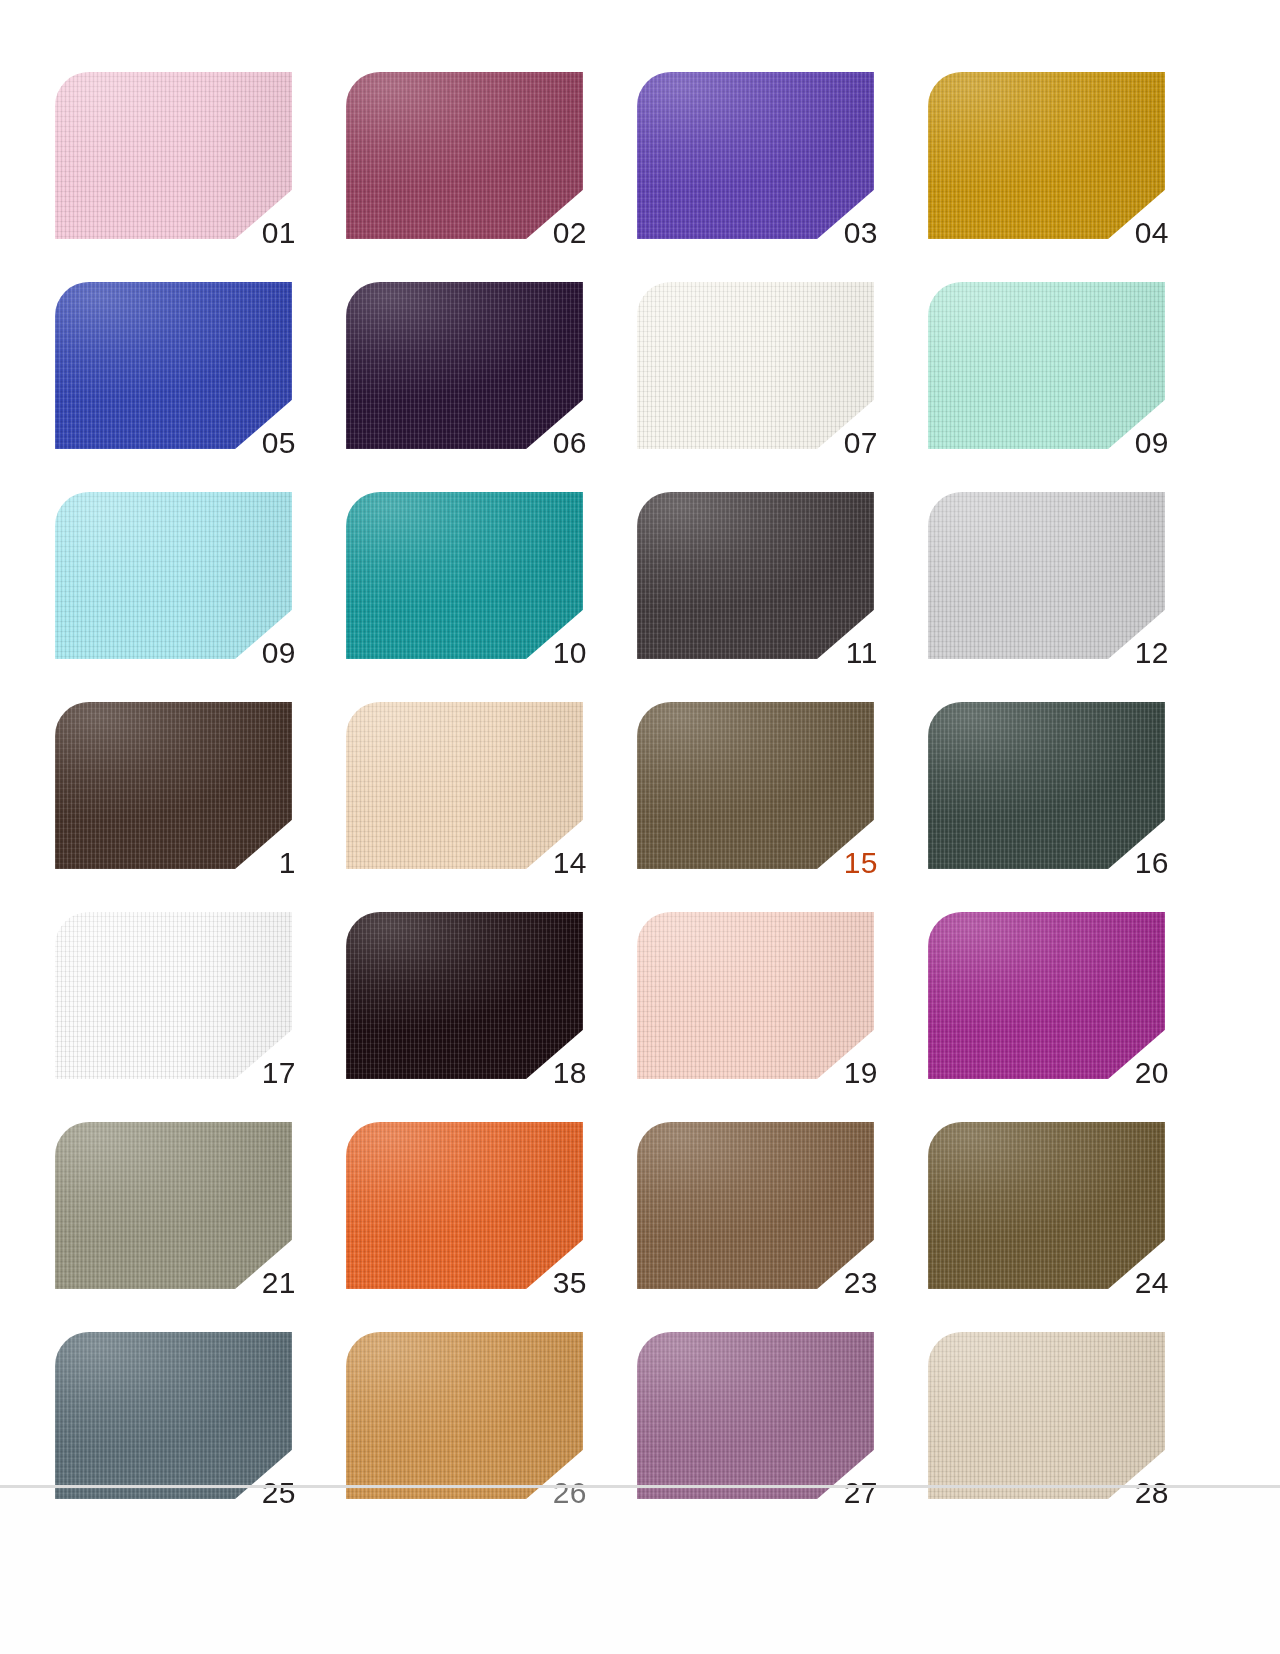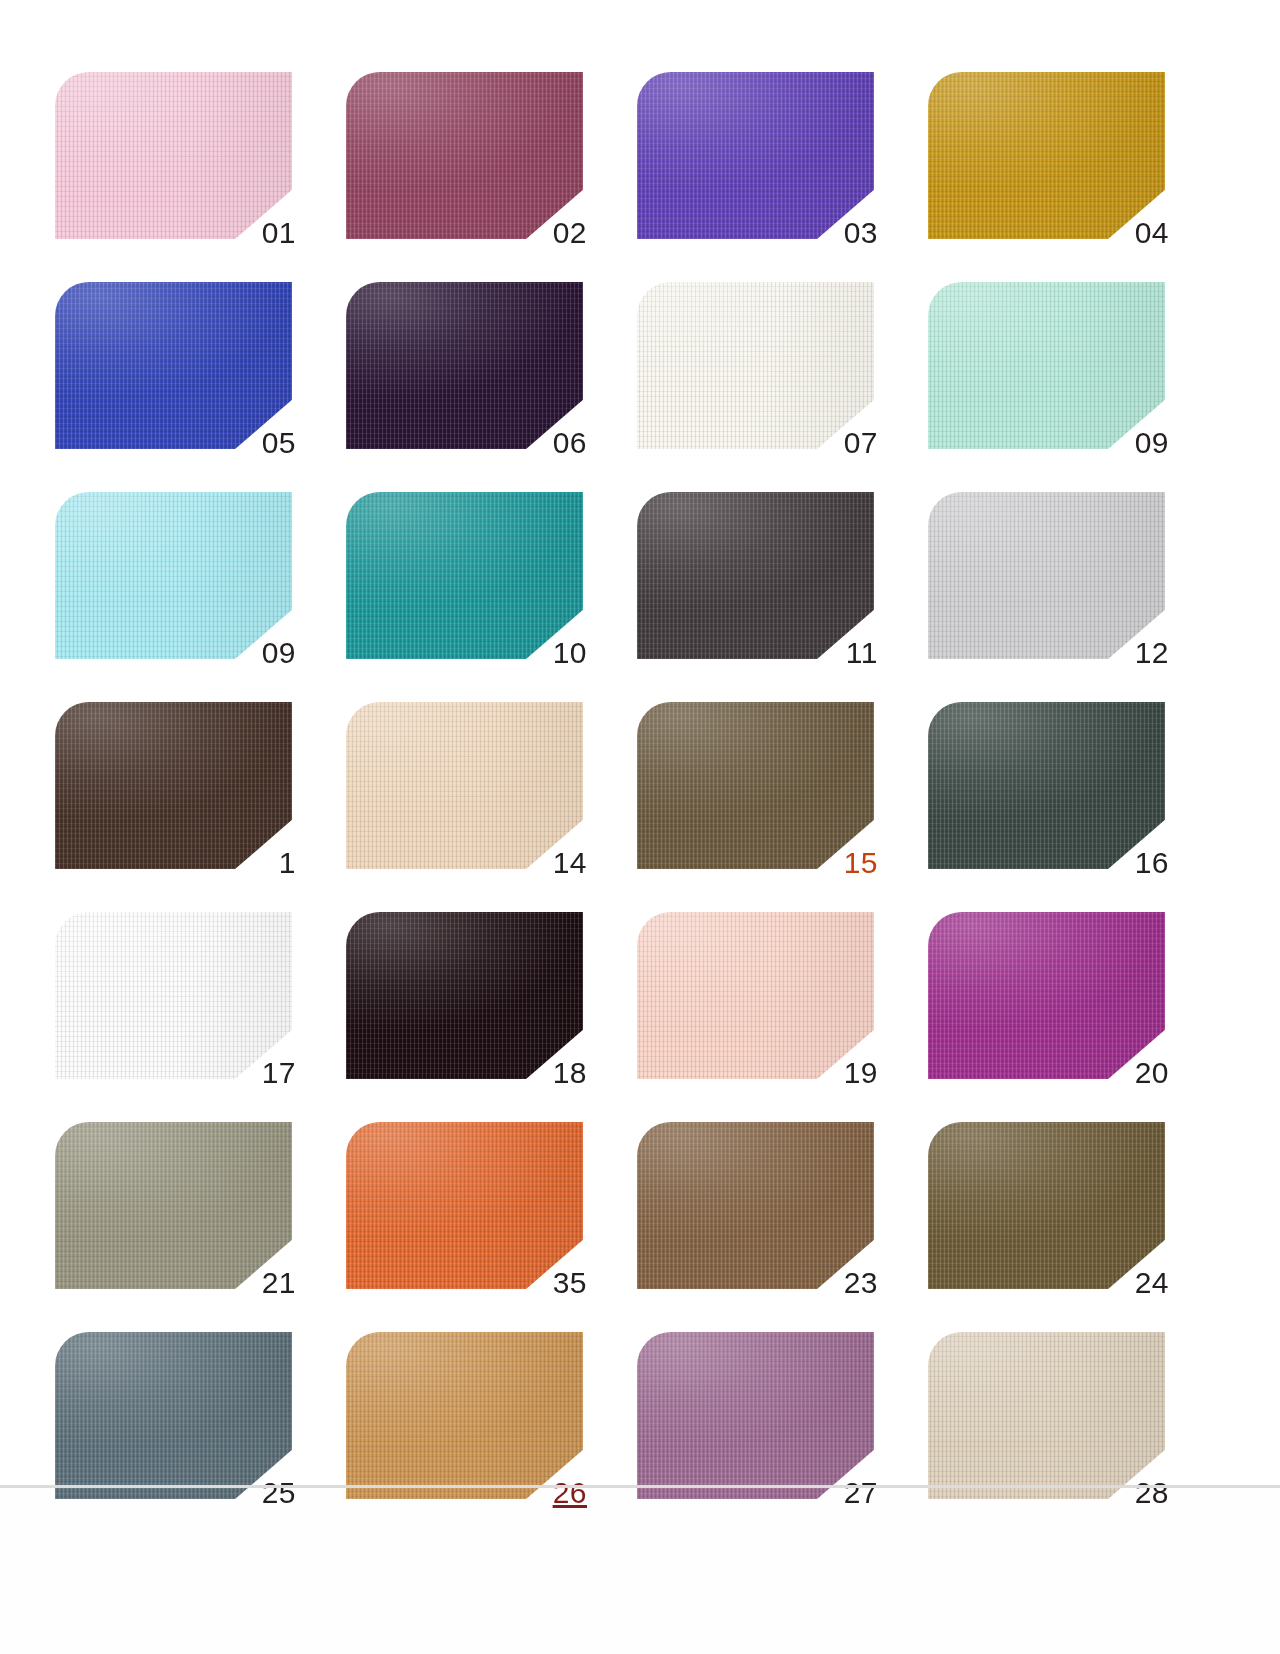--- a/index.html
+++ b/index.html
@@ -334,21 +334,21 @@
           <div class="chip-sheen"></div>
         </div>
         <div class="swatch-number" style="color: rgb(35, 31, 32);">25</div>
       </div>
       <div class="swatch-cell">
         <div class="swatch-chip">
           <div class="chip-color" style="background: rgb(207, 149, 80);"></div>
           <div class="chip-weave"></div>
           <div class="chip-sheen"></div>
         </div>
-        <div class="swatch-number" style="color: #7f1d1d; text-decoration: underline;">26</div>
+        <div class="swatch-number" style="color: #737373;">26</div>
       </div>
       <div class="swatch-cell">
         <div class="swatch-chip">
           <div class="chip-color" style="background: rgb(156, 109, 146);"></div>
           <div class="chip-weave"></div>
           <div class="chip-sheen"></div>
         </div>
         <div class="swatch-number" style="color: rgb(35, 31, 32);">27</div>
       </div>
       <div class="swatch-cell">

